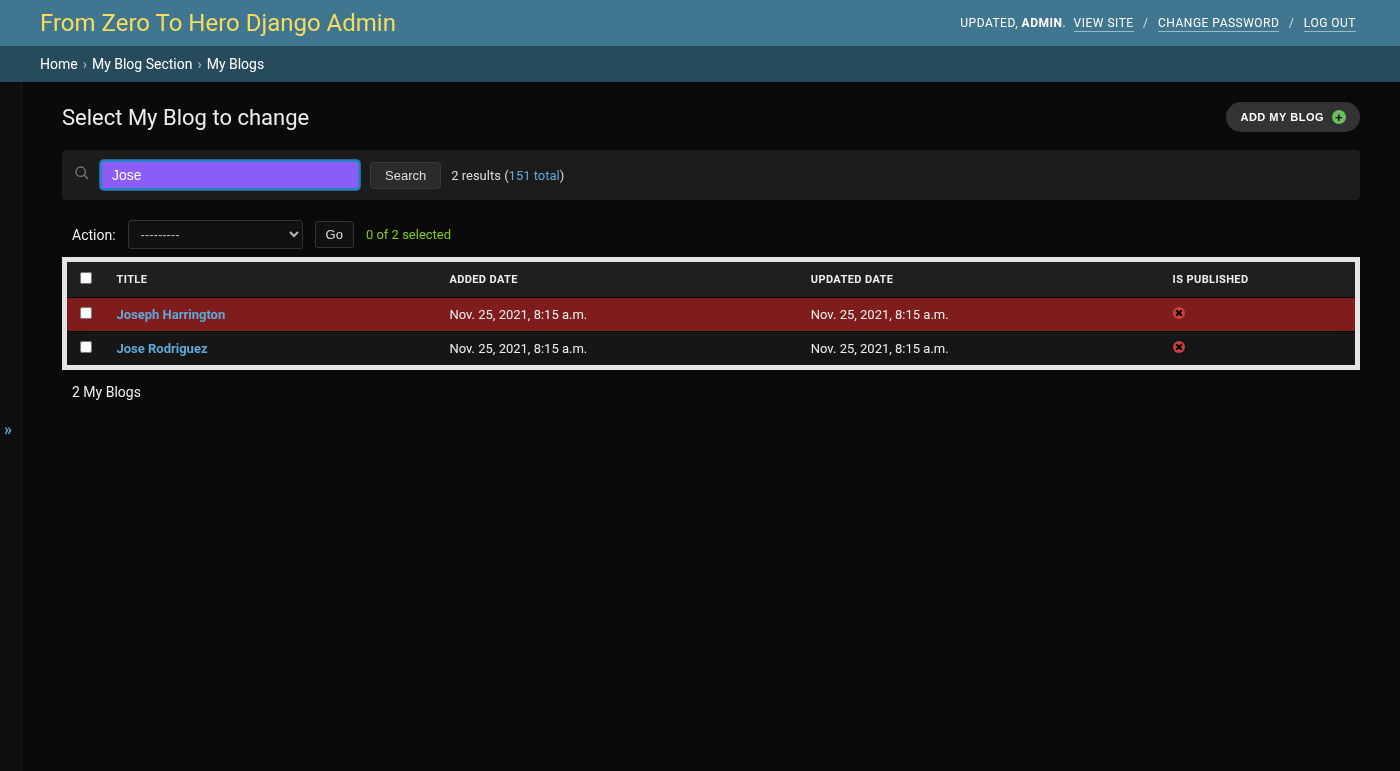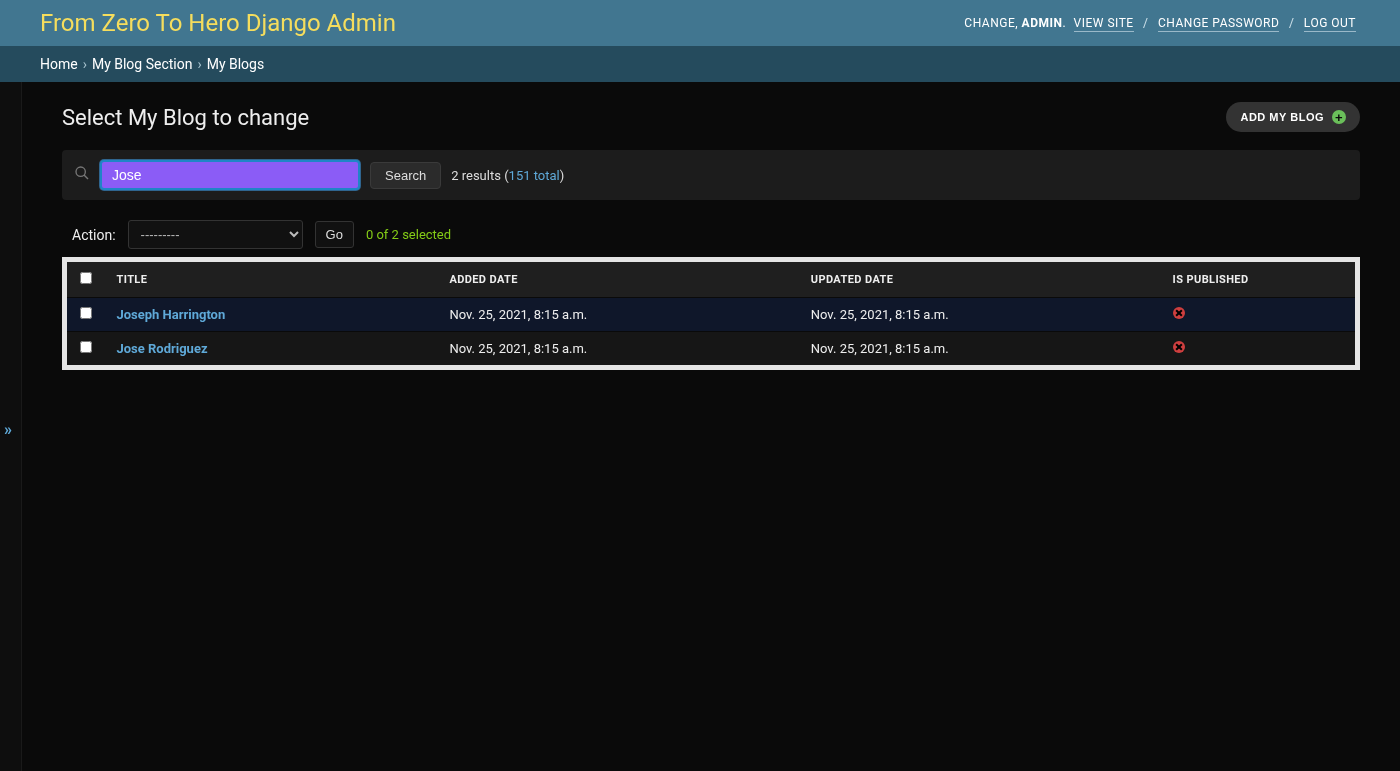--- a/index.html
+++ b/index.html
@@ -202,21 +202,21 @@
     background: #1f1f1f;
     color: #eee;
     font-size: 11px;
     font-weight: 700;
     text-align: left;
     padding: 10px 12px;
     text-transform: uppercase;
     letter-spacing: 0.4px;
   }
   #results thead th.chk-col { width: 40px; text-align: center; }
-  #results tbody tr { background: #0f172a; }
+  #results tbody tr { background: #7f1d1d; }
   #results tbody tr.alt { background: #161616; }
   #results td {
     padding: 9px 12px;
     color: #eee;
     border-top: 1px solid #0a0a0a;
   }
   #results td.chk-col { text-align: center; width: 40px; }
   #results td a.row-link { color: #5fa9d8; font-weight: 700; cursor: pointer; }
   input[type="checkbox"] {
     width: 12px; height: 12px;
@@ -252,21 +252,21 @@
   .col-added { width: 370px; }
   .col-updated { width: 370px; }
   .col-pub { width: 200px; }
 </style>
 </head>
 <body>
 
 <div id="header">
   <div id="branding">From Zero To Hero Django Admin</div>
   <div id="user-tools">
-    <span>CHANGE,</span>
+    <span>UPDATED,</span>
     <strong>ADMIN</strong><span>.</span>
     <a class="ut-link">VIEW SITE</a>
     <span class="sep">/</span>
     <a class="ut-link">CHANGE PASSWORD</a>
     <span class="sep">/</span>
     <a class="ut-link">LOG OUT</a>
   </div>
 </div>
 
 <div id="breadcrumbs">
@@ -337,14 +337,15 @@
       <tr class="alt">
         <td class="chk-col"><input type="checkbox" style=""></td>
         <td><a class="row-link">Jose Rodriguez</a></td>
         <td>Nov. 25, 2021, 8:15 a.m.</td>
         <td>Nov. 25, 2021, 8:15 a.m.</td>
         <td><span class="no-ic"></span></td>
       </tr>
     </tbody>
   </table>
 
+  <div id="result-count">2 My Blogs</div>
 
 </div>
 
 </body></html>

